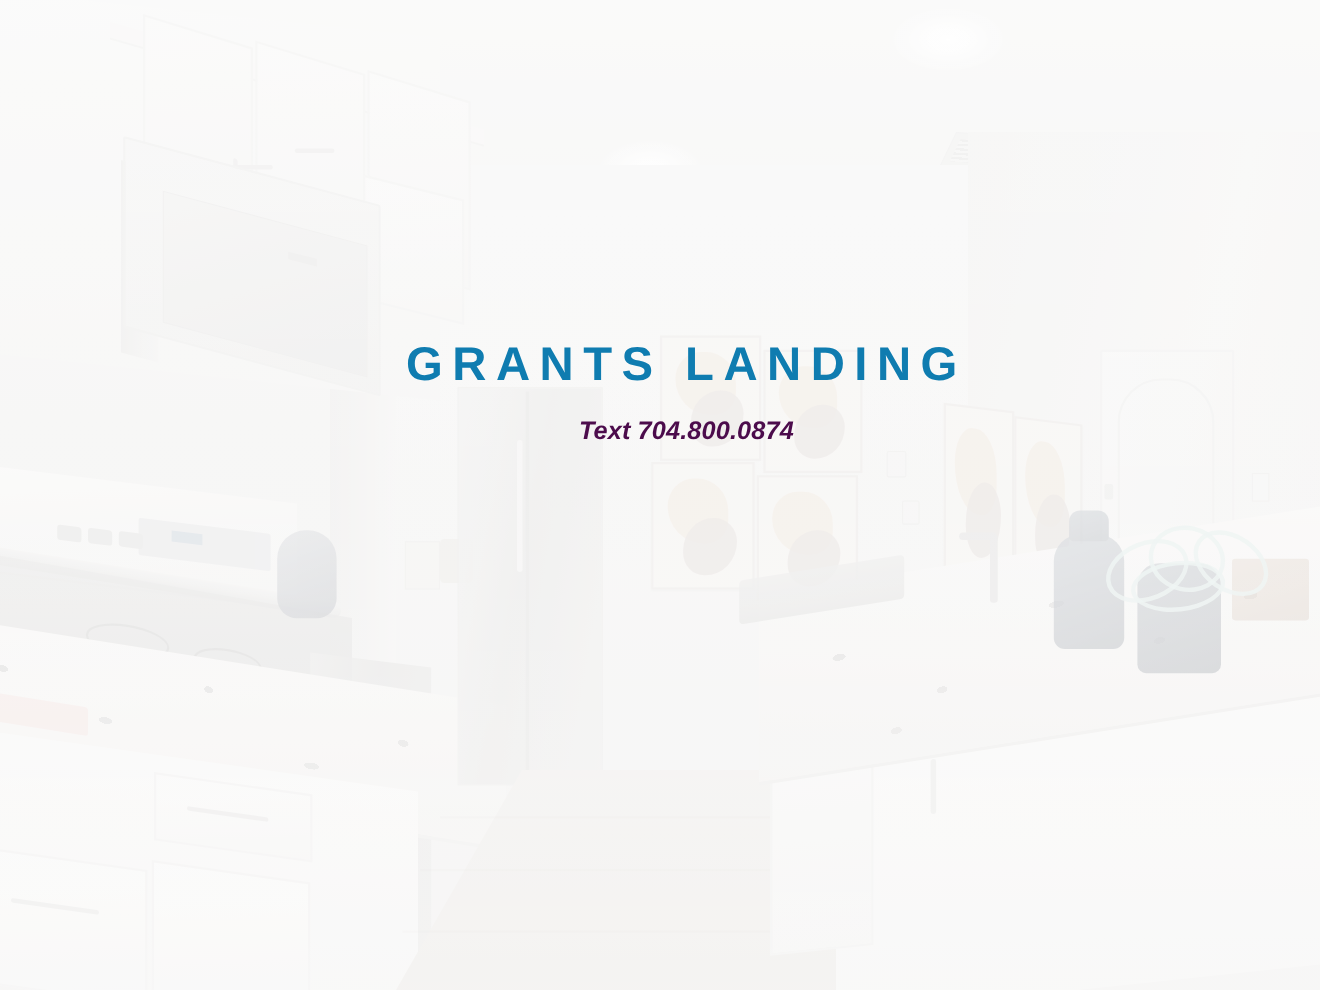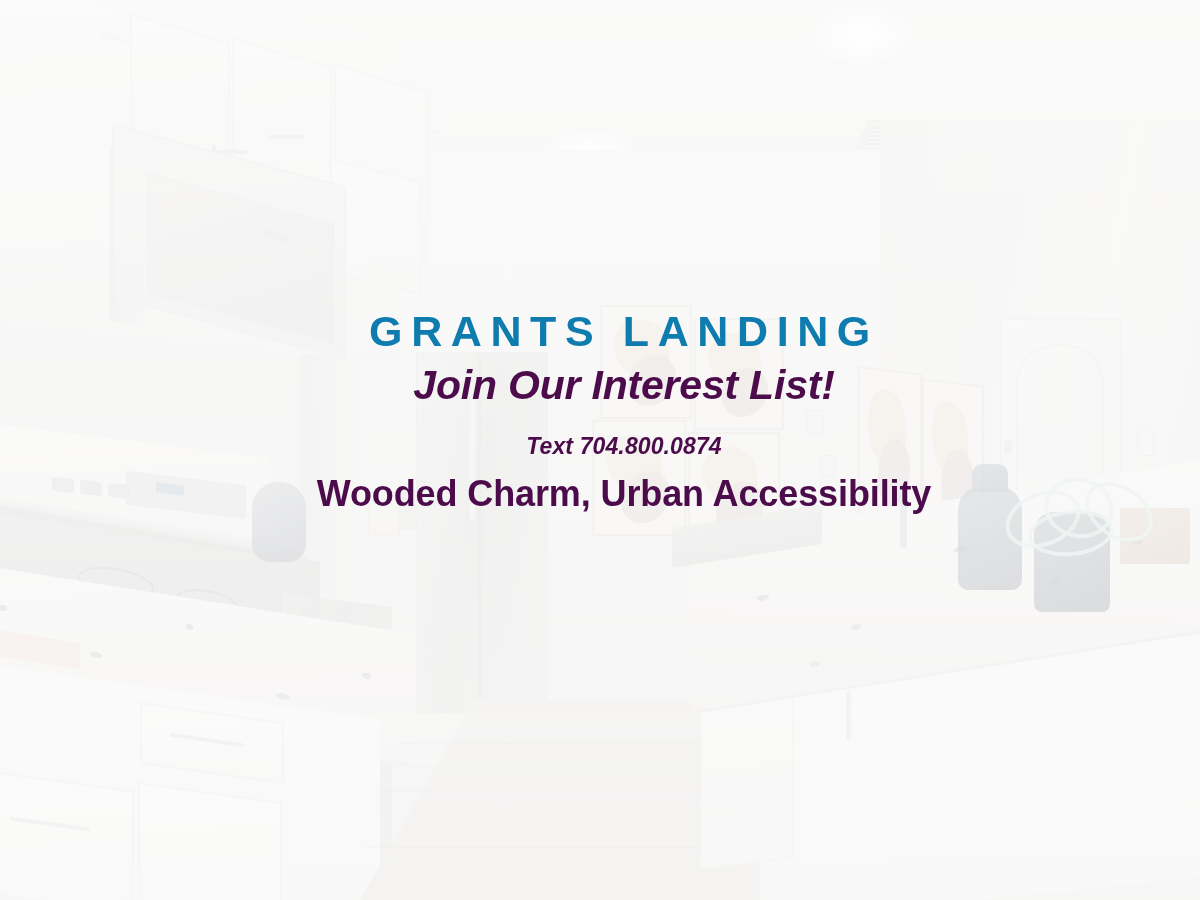--- a/index.html
+++ b/index.html
@@ -582,20 +582,18 @@
     </div>
   </div>
 
   <div class="wash"></div>
   <div class="wash-2"></div>
 
   <div class="overlay">
     <div class="community-name">GRANTS LANDING</div>
 
 
-    <div class="cta">Join Our Interest List!</div>
 
     <div class="phone">Text 704.800.0874</div>
 
-    <div class="tagline">Wooded Charm, Urban Accessibility</div>
   </div>
 
 </div>
 
 </body></html>

